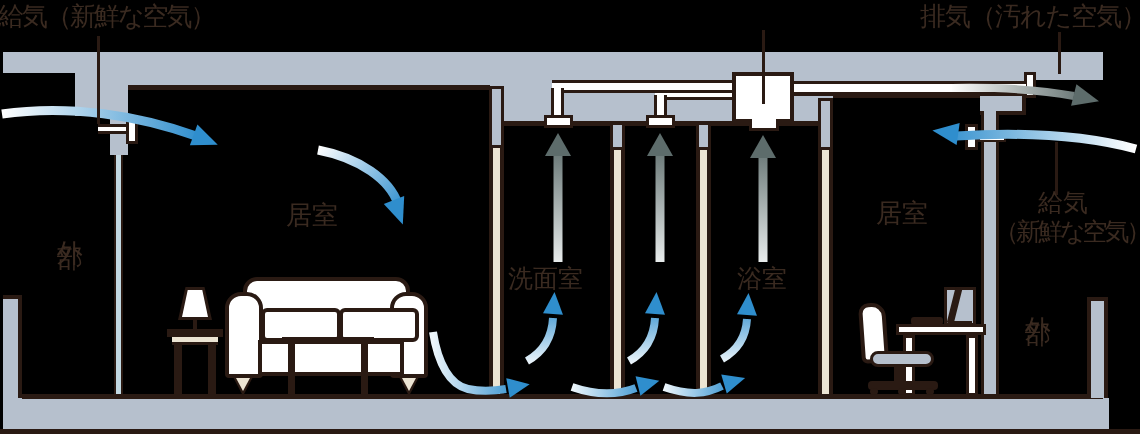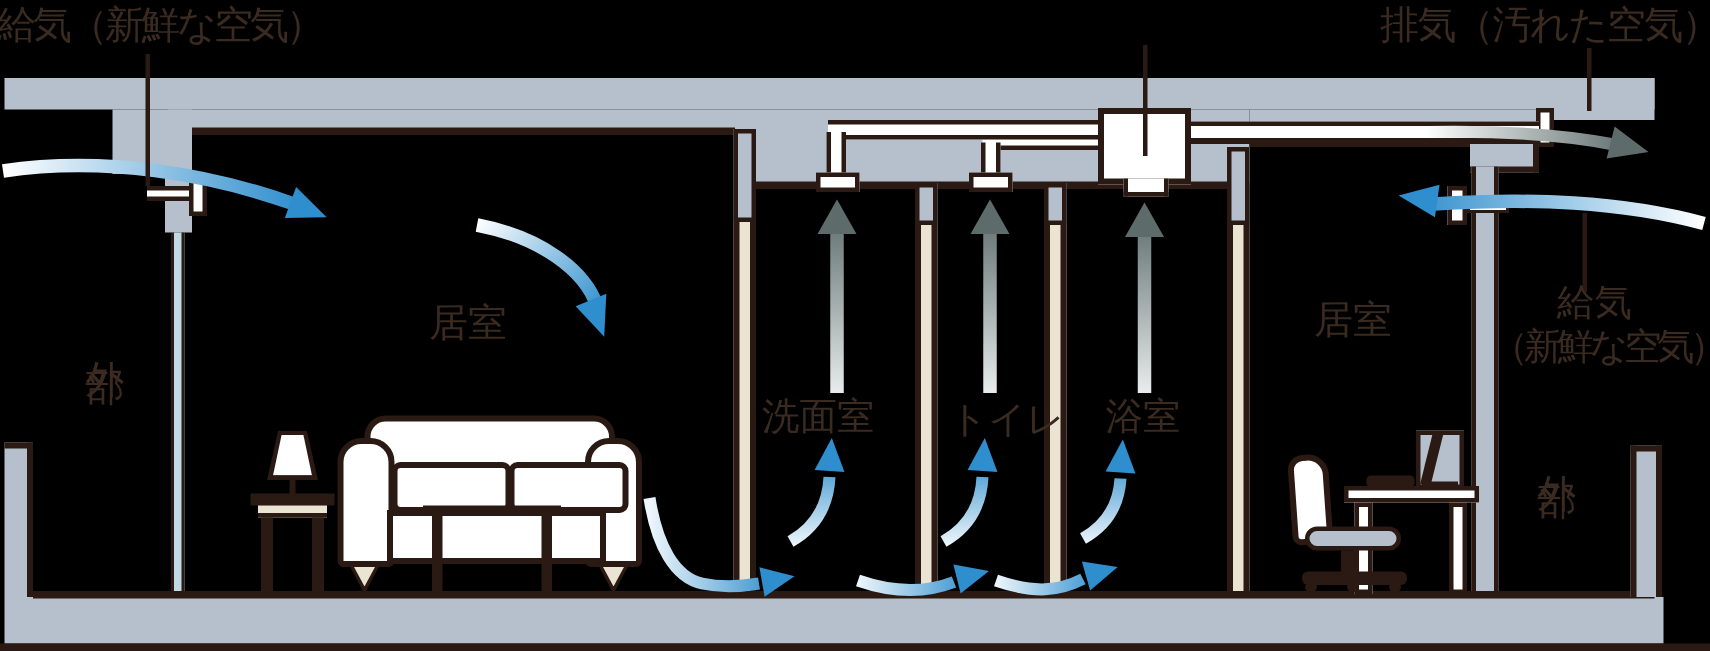--- a/index.html
+++ b/index.html
@@ -309,18 +309,17 @@
     </g>
   </svg>
 
   <div class="lbl lbl-supply-left">給気（新鮮な空気）</div>
   <div class="lbl lbl-exhaust">排気（汚れた空気）</div>
   <div class="lbl lbl-supply-right1">給気</div>
   <div class="lbl lbl-supply-right2">（新鮮な空気）</div>
   <div class="lbl lbl-outside-left">外部</div>
   <div class="lbl lbl-living-left">居室</div>
   <div class="lbl lbl-washroom">洗面室</div>
-  <div class="lbl lbl-toilet">トイレ</div>
   <div class="lbl lbl-bathroom">浴室</div>
   <div class="lbl lbl-living-right">居室</div>
   <div class="lbl lbl-outside-right">外部</div>
 
 </div>
 
 </body></html>

